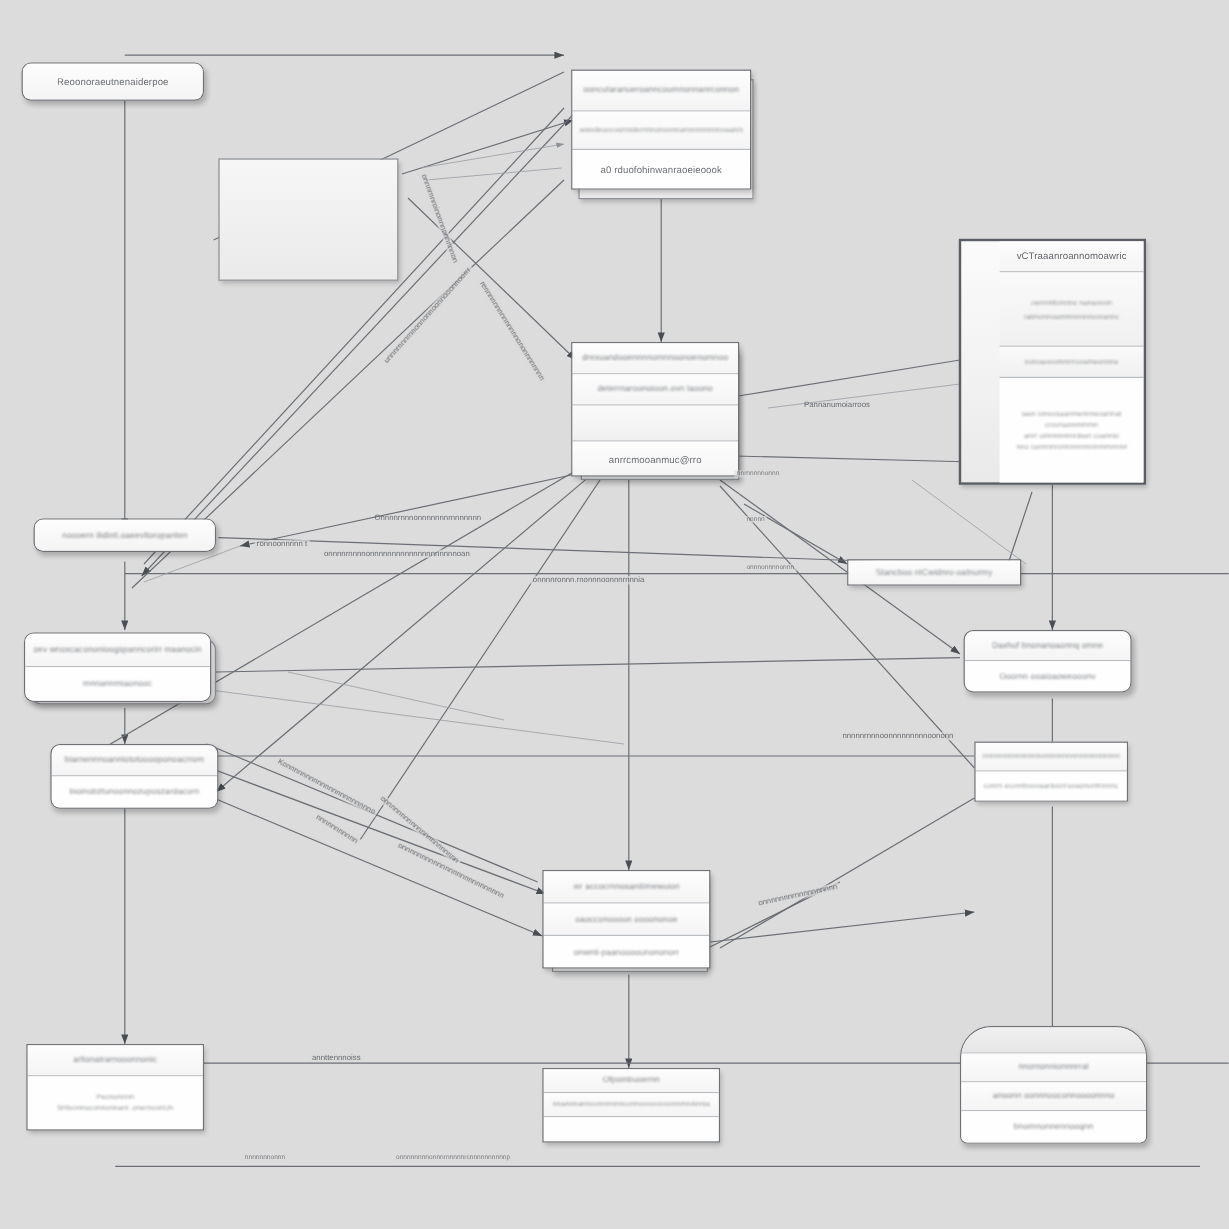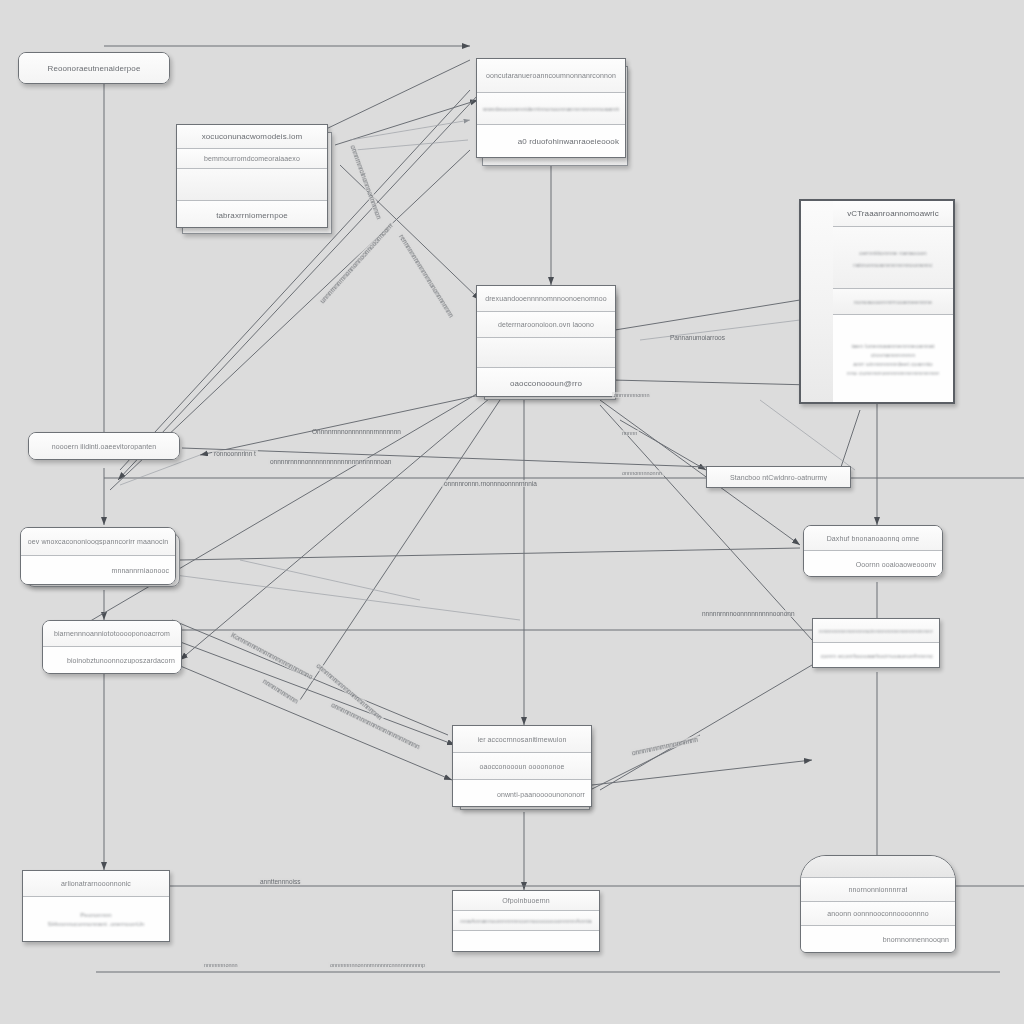--- a/index.html
+++ b/index.html
@@ -23,21 +23,21 @@
   }
   .row{
     box-sizing:border-box;
     display:flex;align-items:center;justify-content:center;
     border-bottom:1px solid #b9bcc0;
     background:linear-gradient(180deg,#fdfdfd 0%,#f4f4f4 100%);
     padding:0 6px;
   }
   .row:last-child{border-bottom:none;}
   .row.body{background:linear-gradient(180deg,#fafafa 0%,#f0f0f0 100%);}
-  .row.white{background:#fefefe;justify-content:flex-end;}
+  .row.white{background:#fefefe;}
 
   
   .txt{
     font-size:8px;
     color:#4a4e54;
     white-space:nowrap;
     letter-spacing:.1px;
     filter:blur(.65px);
     opacity:.82;
     text-align:center;
@@ -163,34 +163,20 @@
     </g>
   </svg>
 
   <div class="node r8" style="left:18px;top:52px;width:152px;height:32px;">
     <div class="row" style="height:100%;">
       <span class="txt">Reoonoraeutnenaiderpoe</span>
     </div>
   </div>
 
   <div class="sheet" style="left:182px;top:132px;width:148px;height:100px;"></div>
-  <div class="node" style="left:176px;top:124px;width:152px;height:104px;">
-    <div class="row" style="height:24px;">
-      <span class="txt">xocuconunacwomodeis.iom</span>
-    </div>
-    <div class="row" style="height:20px;">
-      <span class="txt sm">bemmourromdcomeoraiaaexo</span>
-    </div>
-    <div class="row body" style="height:32px;">
-      <span class="txt sm"></span>
-    </div>
-    <div class="row" style="height:28px;">
-      <span class="txt">tabraxrrniomernpoe</span>
-    </div>
-  </div>
 
   <div class="sheet" style="left:482px;top:66px;width:144px;height:98px;"></div>
   <div class="node" style="left:476px;top:58px;width:150px;height:100px;">
     <div class="row" style="height:34px;">
       <span class="txt sm">ooncutaranueroanncoumnonnanrconnon</span>
     </div>
     <div class="row" style="height:32px;">
       <span class="txt xs">wwvdeuocvenniderrinnonoonnannnnnnnnnoaanriroor</span>
     </div>
     <div class="row white" style="height:32px;">
@@ -203,21 +189,21 @@
     <div class="row" style="height:26px;">
       <span class="txt sm">drexuandooennnnomnnoonoenomnoo</span>
     </div>
     <div class="row" style="height:26px;">
       <span class="txt sm">deterrnaroonoioon.ovn laoono</span>
     </div>
     <div class="row body" style="height:30px;">
       <span class="txt xs"></span>
     </div>
     <div class="row" style="height:30px;">
-      <span class="txt">oaocconoooun@rro</span>
+      <span class="txt">anrrcmooanmuc@rro</span>
     </div>
   </div>
 
   <div class="node" style="left:799px;top:199px;width:156px;height:205px;border-color:#5b5f65;border-width:2px;padding-left:32px;">
     <div class="row" style="height:26px;">
       <span class="txt hdr">vCTraaanroannomoawric</span>
     </div>
     <div class="row body" style="height:62px;">
       <div class="inner-lines">
         <span class="txt xs"></span>

